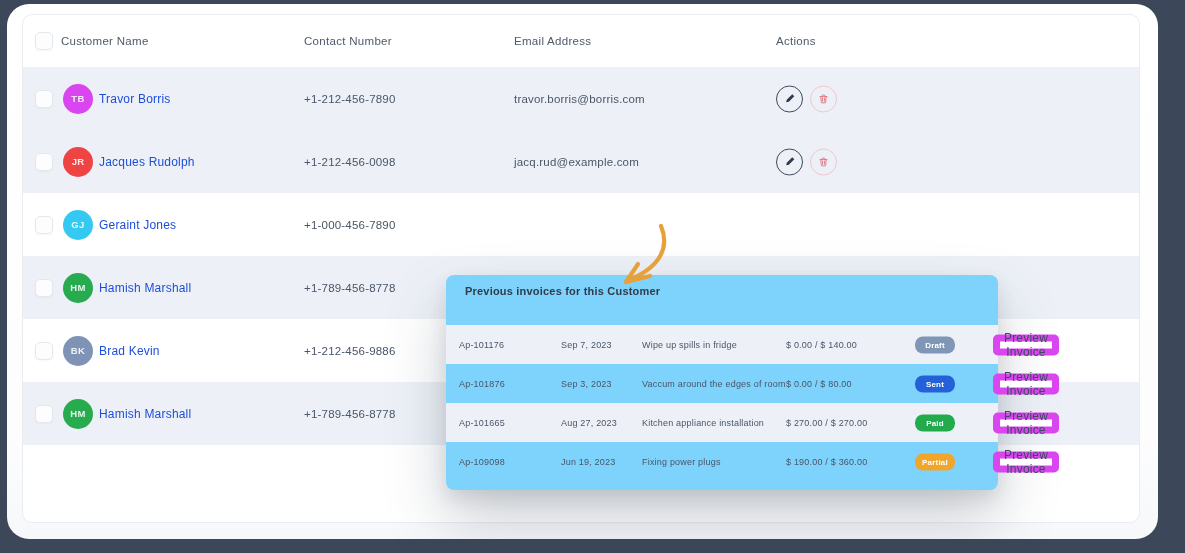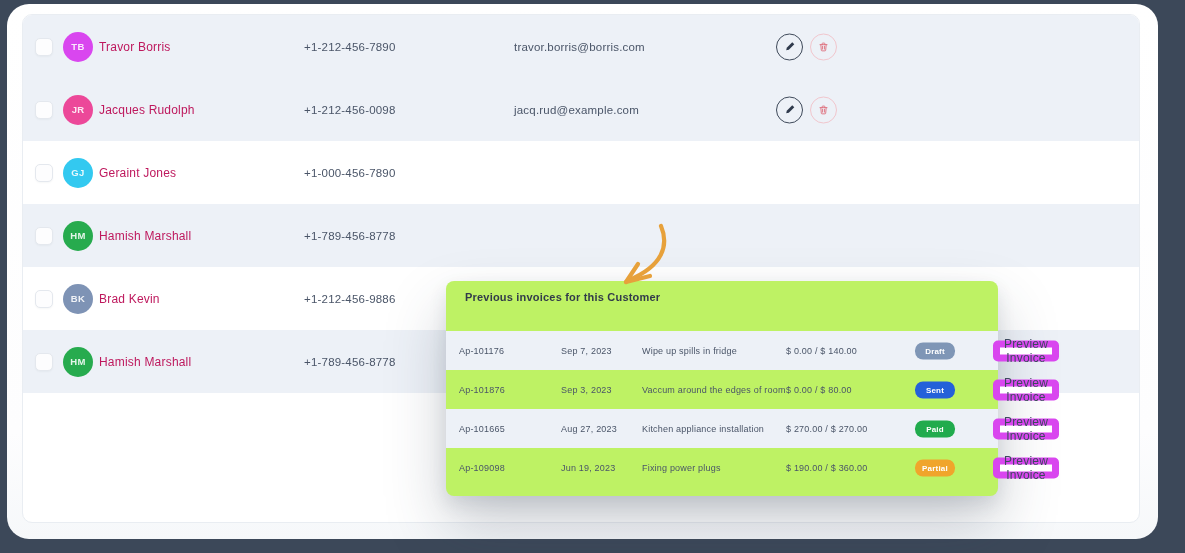--- a/index.html
+++ b/index.html
@@ -35,33 +35,33 @@
   .c-row.striped { background:#edf1f7; }
   .avatar {
     position:absolute; left:40px; top:50%; transform:translateY(-50%);
     width:30px; height:30px; border-radius:50%;
     display:flex; align-items:center; justify-content:center;
   }
   .avatar i { font-style:normal; font-size:9.5px; font-weight:bold;
     color:rgba(255,255,255,.88); letter-spacing:.3px; }
   .cell { position:absolute; top:50%; transform:translateY(-50%);
     font-size:11.5px; letter-spacing:.2px; color:#4a5568; }
-  .cell.name { left:76px; font-size:12px; font-weight:500; color:#be185d; }
+  .cell.name { left:76px; font-size:12px; font-weight:500; color:#1d4ed8; }
   .cell.phone { left:281px; }
   .cell.email { left:491px; }
   .actions { position:absolute; left:753px; top:50%; transform:translateY(-50%);
     display:flex; gap:7px; }
   .act { width:27px; height:27px; border-radius:50%; background:transparent;
     display:flex; align-items:center; justify-content:center; cursor:pointer; }
   .act.edit { border:1px solid #3f4a5a; }
   .act.del  { border:1px solid #f1c6cd; }
 
   .invoice-panel {
-    position:absolute; left:446px; top:281px; width:552px; height:215px;
-    background:#bef264; border-radius:8px; z-index:5;
+    position:absolute; left:446px; top:275px; width:552px; height:215px;
+    background:#7dd3fc; border-radius:8px; z-index:5;
     box-shadow:0 8px 18px rgba(52,64,84,.12), 0 30px 60px rgba(52,64,84,.25);
   }
   .p-title { position:absolute; left:19px; top:10px; font-size:11px;
     font-weight:bold; color:#323b4a; letter-spacing:.2px; }
   .p-headers { position:absolute; left:0; top:30px; width:100%; height:20px; }
   .p-h { position:absolute; top:0; font-size:9px; color:#5b6a83; letter-spacing:.2px; }
   .ph-num { left:13px; } .ph-date { left:115px; } .ph-job { left:196px; }
   .ph-amt { left:340px; } .ph-status { left:469px; }
   .p-rows { position:absolute; left:0; top:50px; width:100%; }
   .p-row { position:relative; height:39px; }
@@ -79,20 +79,27 @@
     border-radius:5px; font-size:12px; color:#3d4a5e; letter-spacing:.2px;
     display:flex; align-items:center; justify-content:center; cursor:pointer;
     font-family:Liberation Sans, sans-serif; }
   .arrow-annotation { position:absolute; left:605px; top:221px; z-index:6; }
 </style>
 </head>
 <body>
 
 <div class="frame">
   <div class="table-card">
+    <div class="t-header">
+      <span class="checkbox"></span>
+      <span class="h-label h-customer">Customer Name</span>
+      <span class="h-label h-contact">Contact Number</span>
+      <span class="h-label h-email">Email Address</span>
+      <span class="h-label h-actions">Actions</span>
+    </div>
     <div id="customer-rows">
   <div class="c-row striped">
     <span class="checkbox"></span>
     <span class="avatar" style="background: #d946ef;">
             <i>TB</i>
           </span>
     <span class="cell name">Travor Borris</span>
     <span class="cell phone">+1-212-456-7890</span>
     <span class="cell email">travor.borris@borris.com</span>
     <span class="actions">
@@ -105,21 +112,21 @@
         <svg width="11" height="11" viewBox="0 0 14 14">
           <path d="M2.5 4 H11.5 M5.3 4 V2.8 A0.8 0.8 0 0 1 6.1 2 H7.9 A0.8 0.8 0 0 1 8.7 2.8 V4 M3.6 4 L4.2 11 A1 1 0 0 0 5.2 11.9 H8.8 A1 1 0 0 0 9.8 11 L10.4 4 M5.8 6 V9.7 M8.2 6 V9.7" fill="none" stroke="#dd6b78" stroke-width="1.1" stroke-linecap="round"></path>
         </svg>
       </span>
     </span>
   </div>
 
 
   <div class="c-row striped">
     <span class="checkbox"></span>
-    <span class="avatar" style="background: #ec4899;">
+    <span class="avatar" style="background: #ef4444;">
             <i>JR</i>
           </span>
     <span class="cell name">Jacques Rudolph</span>
     <span class="cell phone">+1-212-456-0098</span>
     <span class="cell email">jacq.rud@example.com</span>
     <span class="actions">
       <span class="act edit">
         <svg width="12" height="12" viewBox="0 0 14 14">
           <path d="M9.6 2.0 L12.0 4.4 L5.6 10.8 L2.6 11.4 L3.2 8.4 Z" fill="#2f3a4c"></path>
         </svg>

